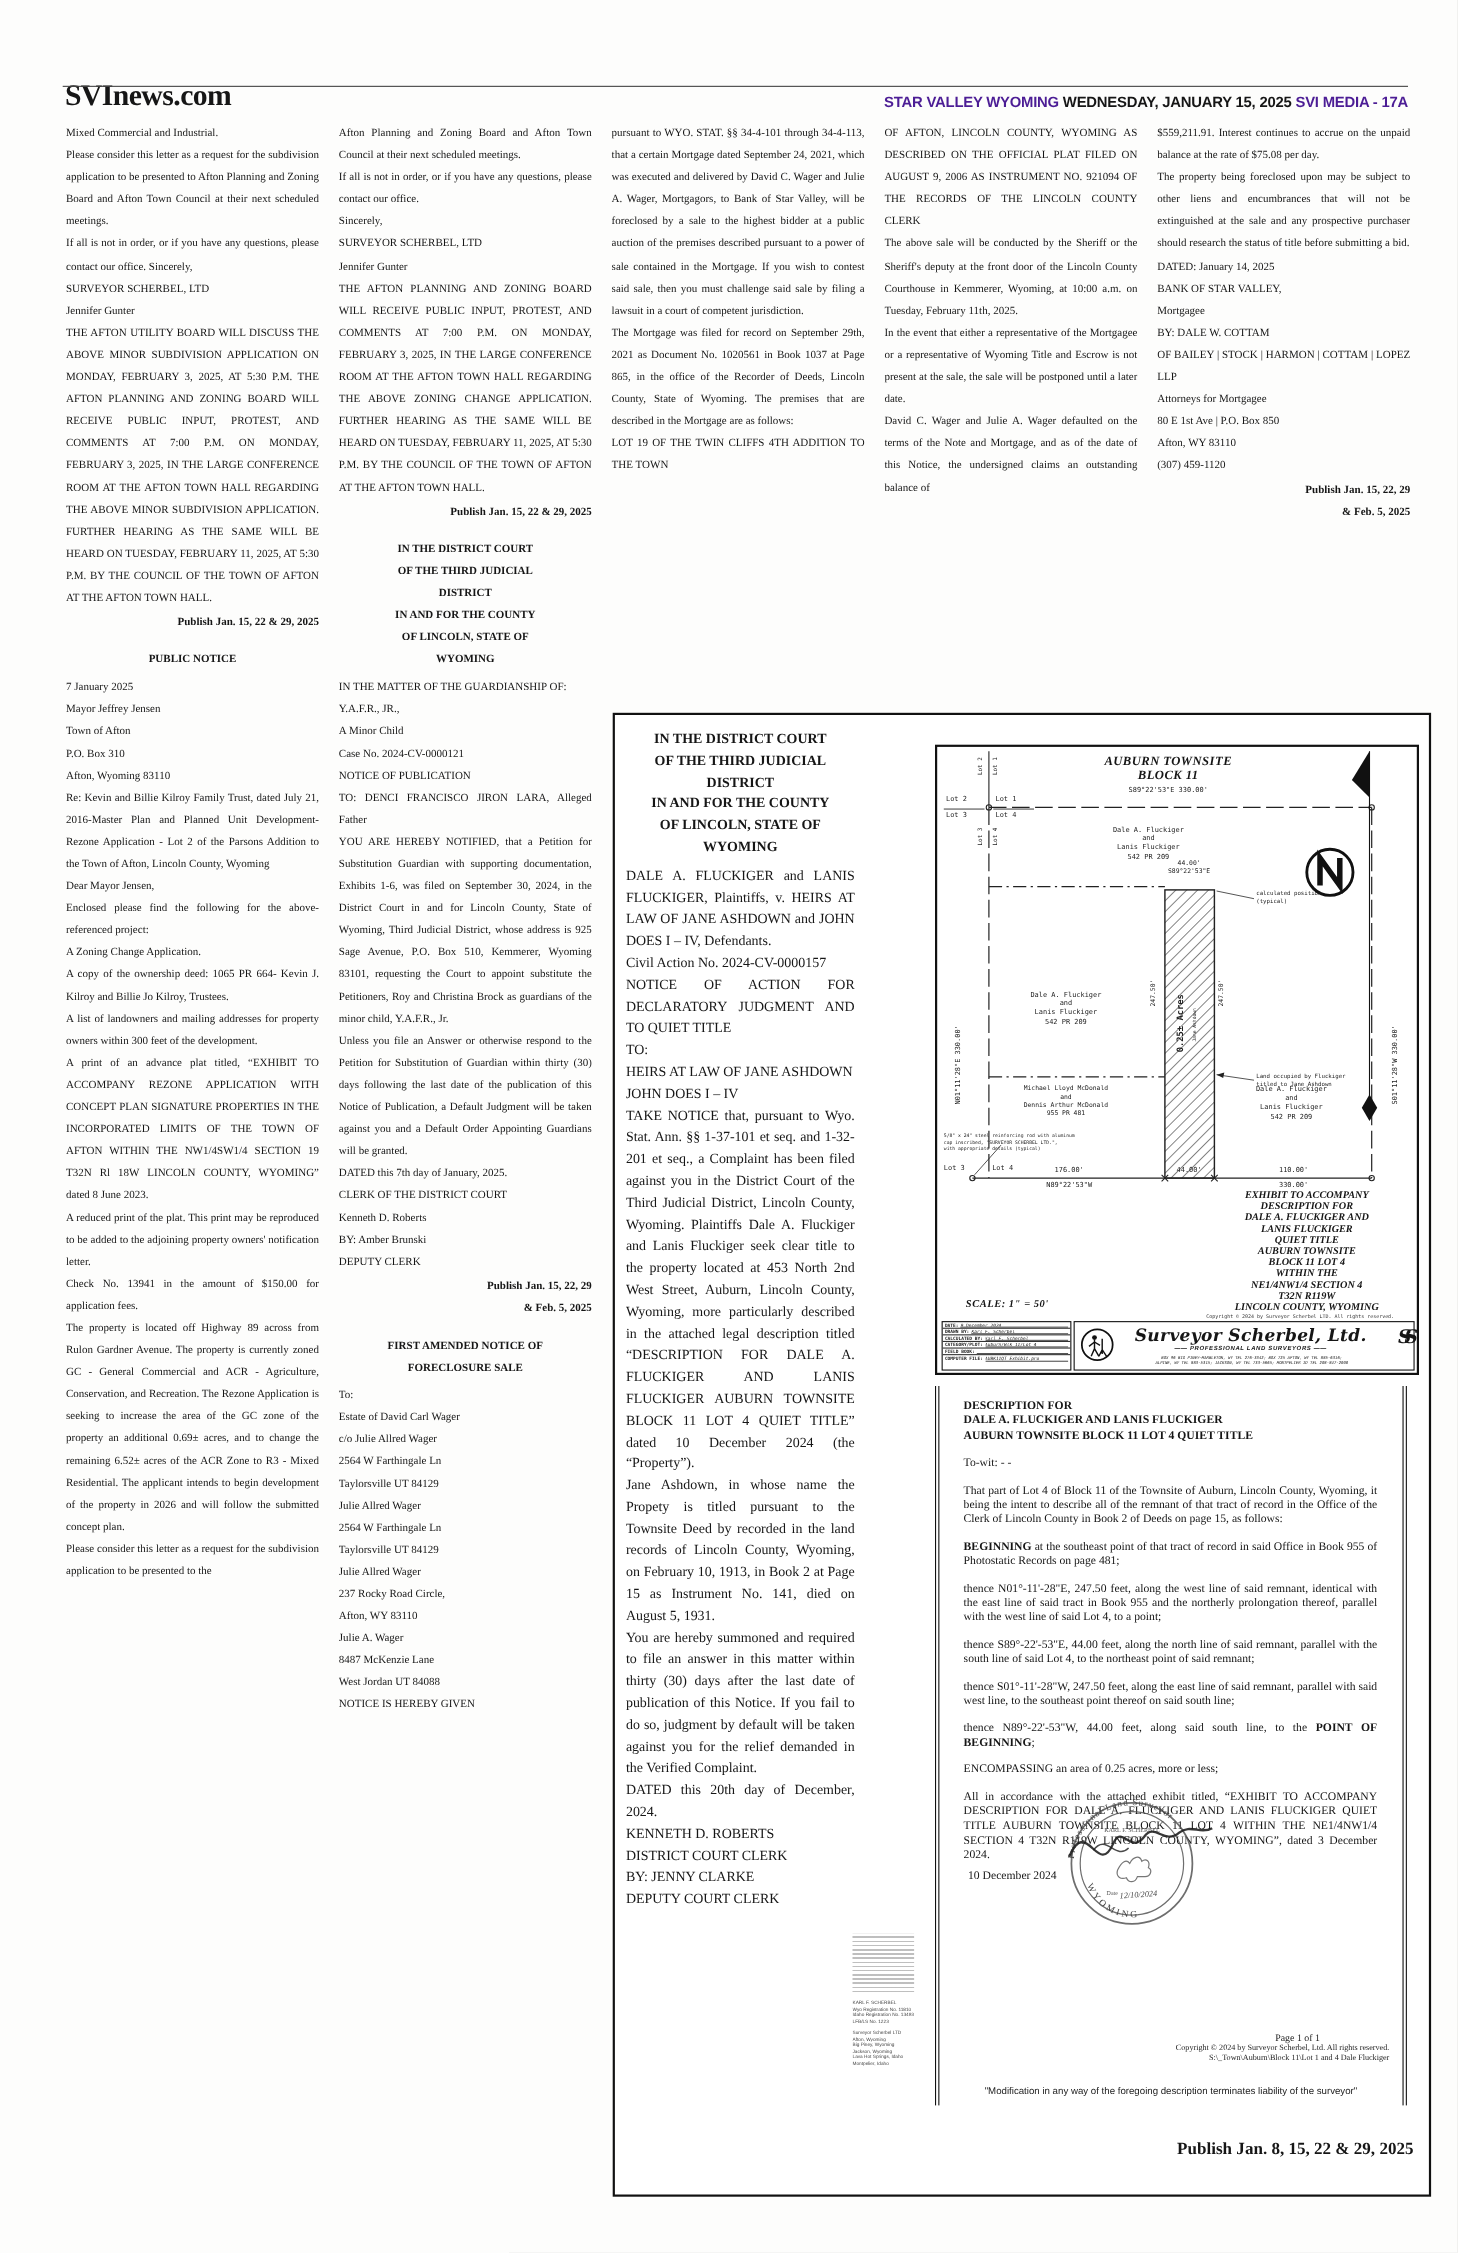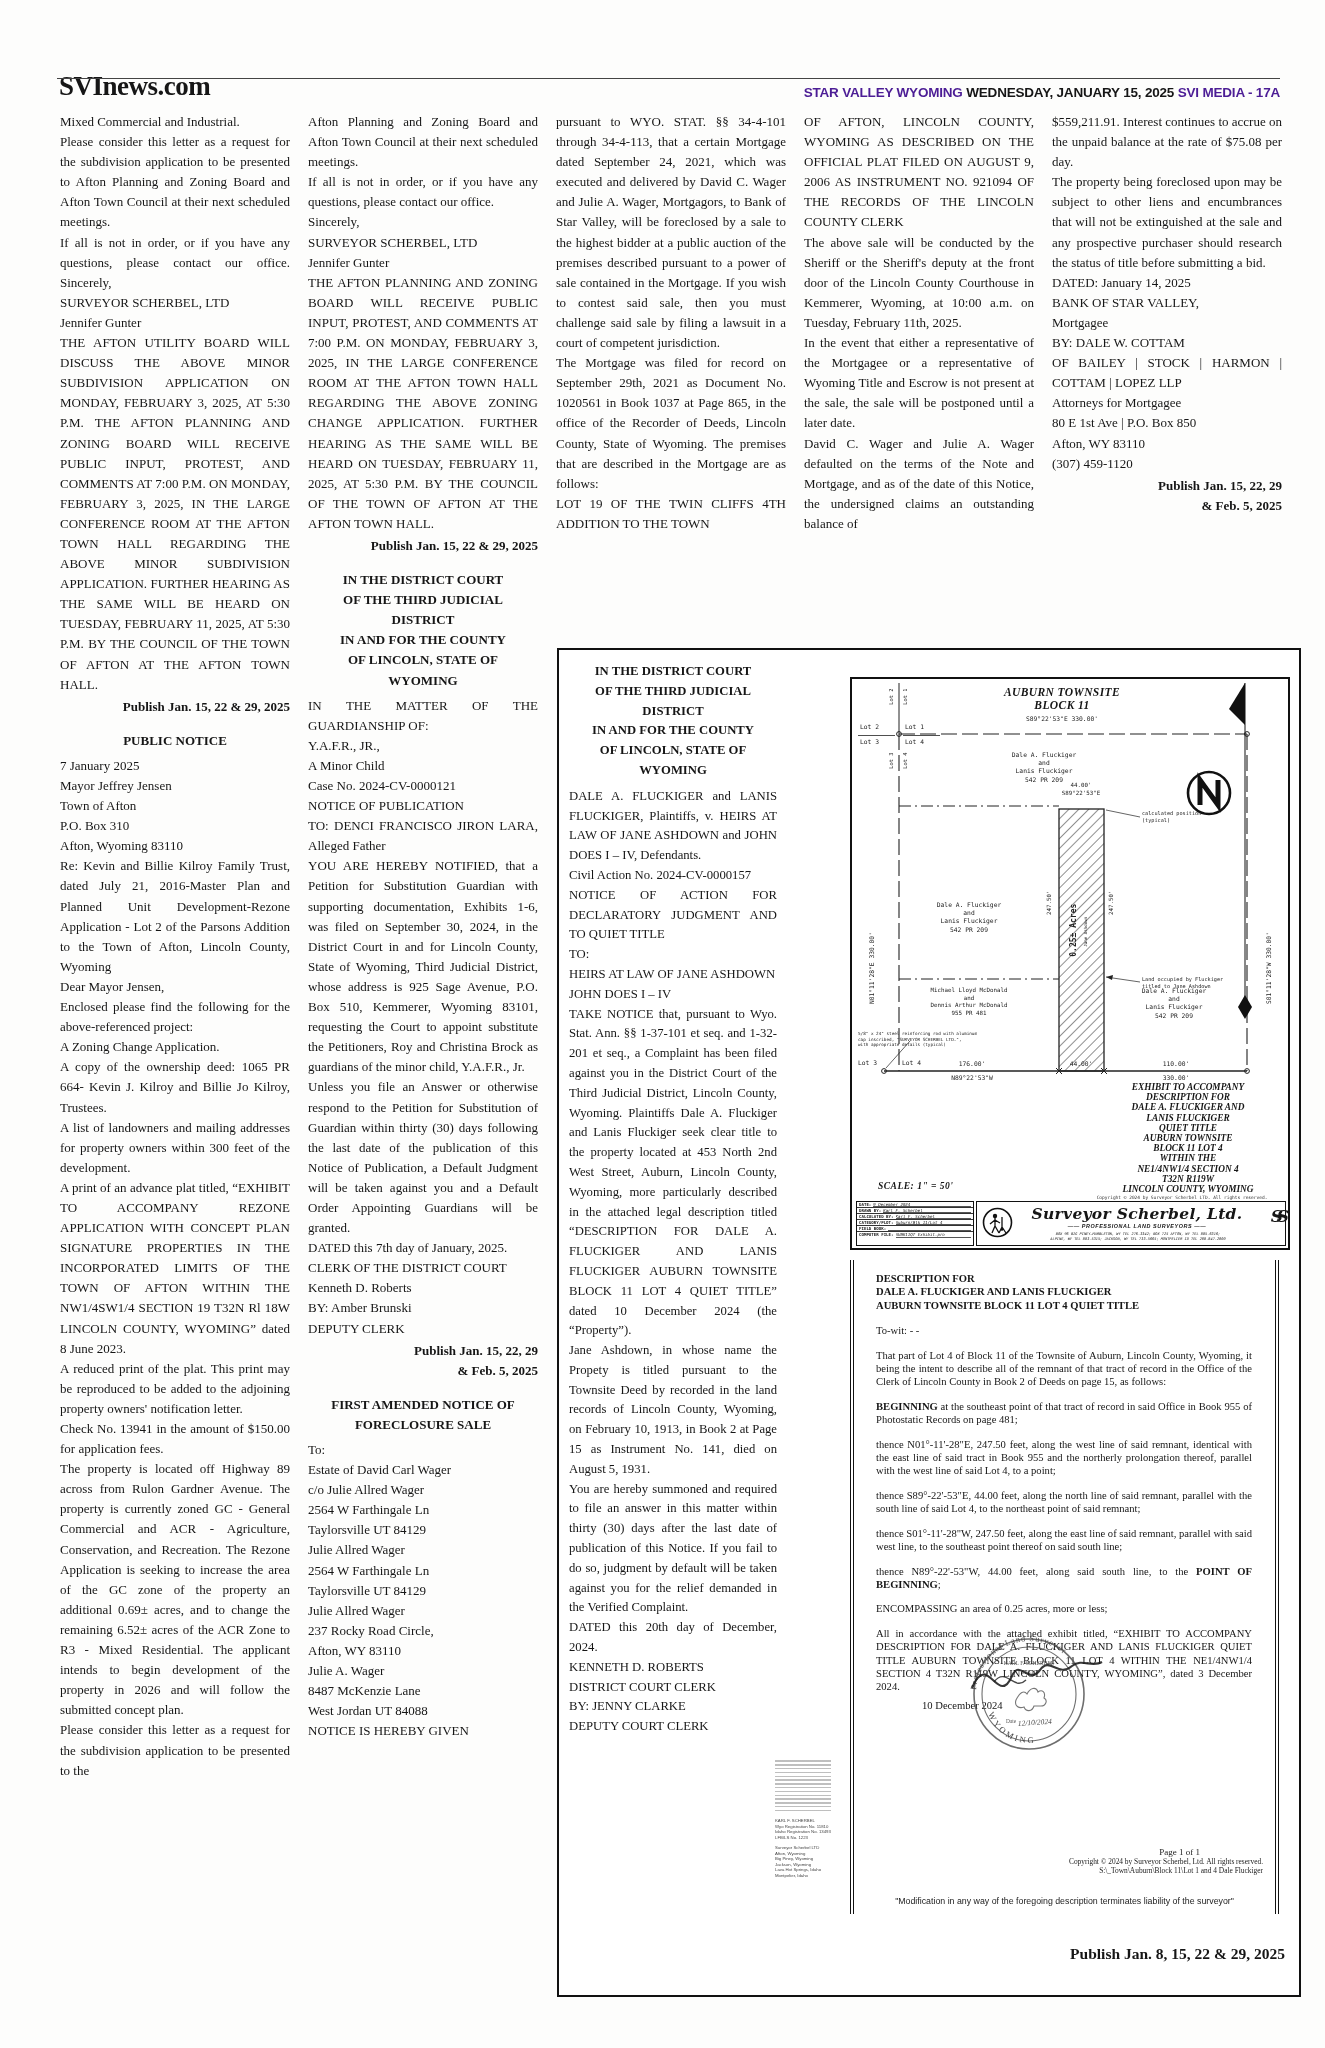--- a/index.html
+++ b/index.html
@@ -6,21 +6,21 @@
   .page{position:relative;width:1325px;height:2048px;background:#fdfdfc;overflow:hidden;
         font-family:"Liberation Serif",serif;color:#161616;margin:0 auto;}
   
   .masthead{position:absolute;top:36px;left:57px;right:45px;height:40px;margin-top:28px;}
   .brand{position:absolute;left:2px;bottom:2px;font:bold 27px "Liberation Serif",serif;letter-spacing:-.5px;}
   .head-right{position:absolute;right:0;bottom:4px;font-family:"Liberation Sans",sans-serif;
               font-size:13.5px;font-weight:bold;letter-spacing:-.2px;white-space:nowrap;}
   .head-right .dim{color:#4c1d95;}
   .head-rule{position:absolute;top:78px;left:57px;right:45px;border-top:1.6px solid #444;}
   
-  .col{position:absolute;width:230px;font-size:13px;line-height:20.1px;text-align:justify;}
+  .col{position:absolute;width:230px;font-size:10px;line-height:20.1px;text-align:justify;}
   .col p{margin:0;}
   p.b-just{text-align:justify;}
   p.b-line{text-align:left;}
   p.b-hdr{text-align:center;font-weight:bold;white-space:pre-line;margin:14px 0 5px;}
   p.b-pubr{text-align:right;font-weight:bold;white-space:pre-line;margin:2px 0 12px;}
   
   .legalbox{position:absolute;left:557px;top:648px;width:740px;height:1345px;border:2.2px solid #111;background:#fff;}
   .noticecol{position:absolute;left:10px;top:10px;width:208px;font-size:12.7px;line-height:19.8px;text-align:justify;}
   .noticecol p{margin:0;}
   .noticecol p.b-hdr{margin:2px 0 6px;}
@@ -54,21 +54,21 @@
           font:italic 3.6px/4.6px "DejaVu Sans Mono",monospace;color:#222;white-space:pre-line;}
   .ssmono{position:absolute;right:2px;top:4px;font:bold italic 17px "DejaVu Serif",serif;letter-spacing:-6px;}
   
   .desc{position:absolute;left:291px;top:610px;width:429px;height:654px;
         border-left:4px double #111;border-right:4px double #111;box-sizing:border-box;
         font-family:"Liberation Serif",serif;}
   .desc-inner{position:absolute;left:22px;top:12px;width:376px;font-size:10.6px;line-height:13.4px;text-align:justify;}
   .desc-inner .dt{font-weight:bold;text-align:left;margin:0;}
   .desc-inner .towit{margin:12px 0 0;text-align:left;}
   .desc-inner p.dpara{margin:11px 0 0;}
-  .descdate{position:absolute;left:26px;top:440px;font-size:10.6px;margin-left:42px;}
+  .descdate{position:absolute;left:26px;top:440px;font-size:10.6px;}
   .stamp{position:absolute;left:100px;top:362px;width:160px;height:150px;}
   .dfoot{position:absolute;right:12px;top:588px;width:330px;text-align:right;
          font-size:7.4px;line-height:9.2px;color:#222;}
   .dfoot .pg{font-size:9px;margin-right:63px;}
   .dmod{position:absolute;left:0;right:0;top:636px;text-align:center;font-size:8.8px;color:#222;
         font-family:"Liberation Sans",sans-serif;}
   
   .fineprint{position:absolute;left:216px;top:1108px;width:72px;font:4.3px/5.5px "Liberation Sans",sans-serif;color:#444;}
   .blurlines{width:56px;height:54px;margin-bottom:6px;opacity:.55;
              background:repeating-linear-gradient(#fff 0 2.4px,#8a8a8a 2.4px 3.8px);}

